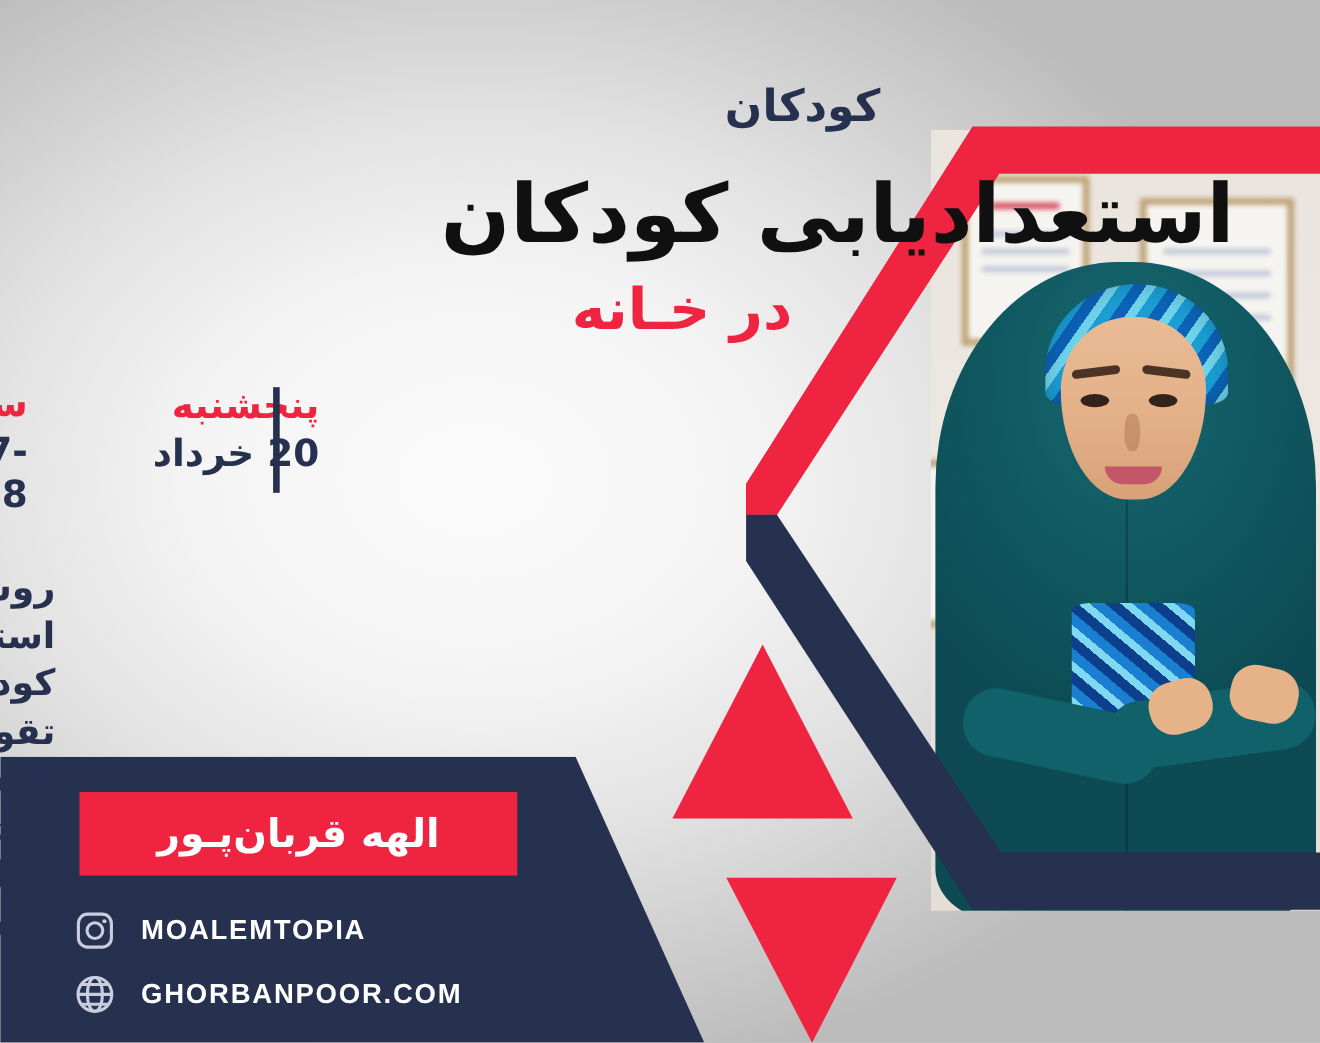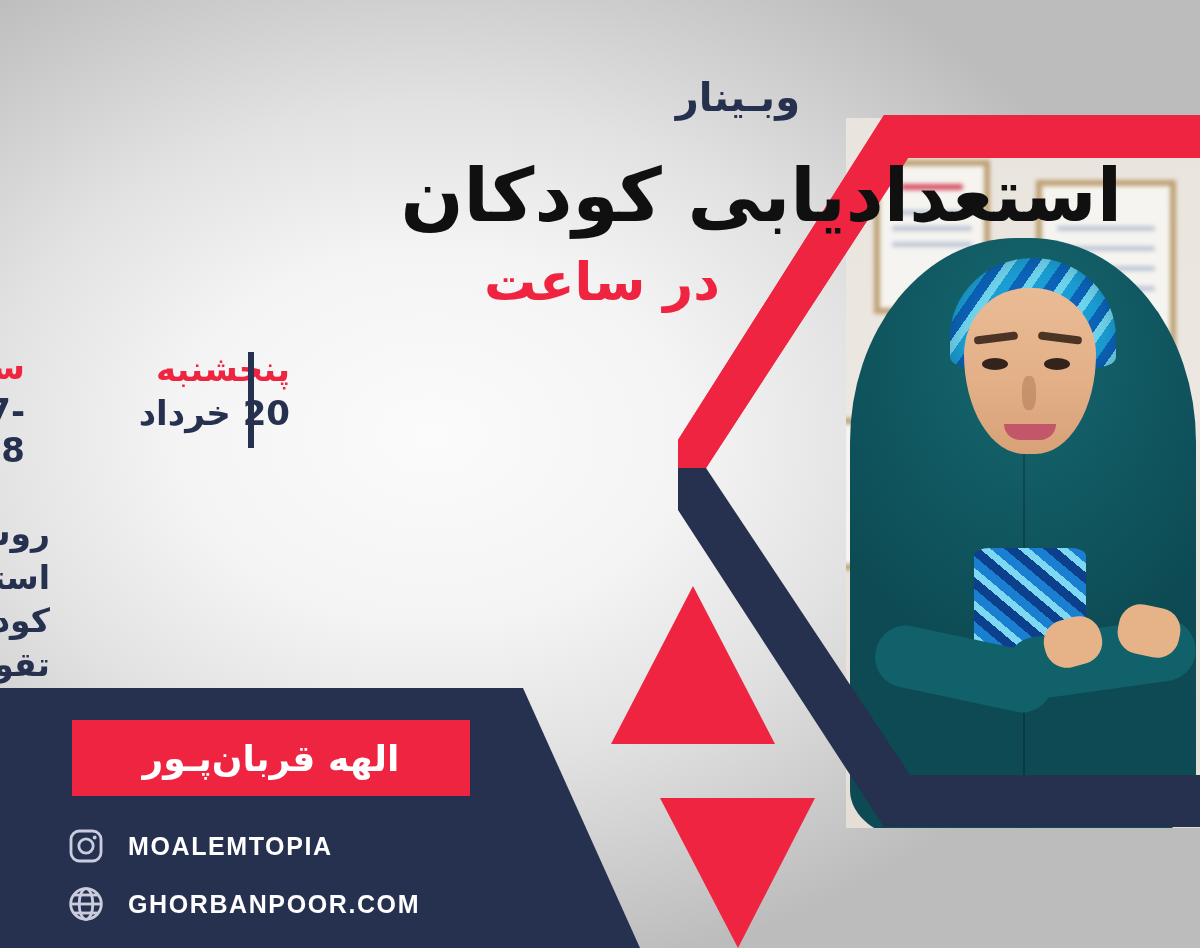--- a/index.html
+++ b/index.html
@@ -197,23 +197,23 @@
     <polygon points="0,0 523,0 640,260 0,260" fill="#26304f"></polygon>
   </svg>
 
   <svg class="shape tri" viewBox="0 0 1200 948">
     <polygon points="693,586 775,744 611,744" fill="#ee2440"></polygon>
   </svg>
   <svg class="shape tri" viewBox="0 0 1200 948">
     <polygon points="660,798 815,798 738,948" fill="#ee2440"></polygon>
   </svg>
 
-  <div class="txt" id="kicker">وبـینار</div>
+  <div class="txt" id="kicker">کودکان</div>
   <div class="txt" id="title-main">استعدادیابی کودکان</div>
-  <div class="txt" id="title-sub">در ساعت</div>
+  <div class="txt" id="title-sub">در خـانه</div>
 
   <div class="meta" id="meta-day">
     <div class="m-top">پنجشنبه</div>
     <div class="m-bot">20 خرداد</div>
   </div>
   <div id="meta-divider"></div>
   <div class="meta" id="meta-time">
     <div class="m-top">ساعت</div>
     <div class="m-bot">17-18</div>
   </div>

